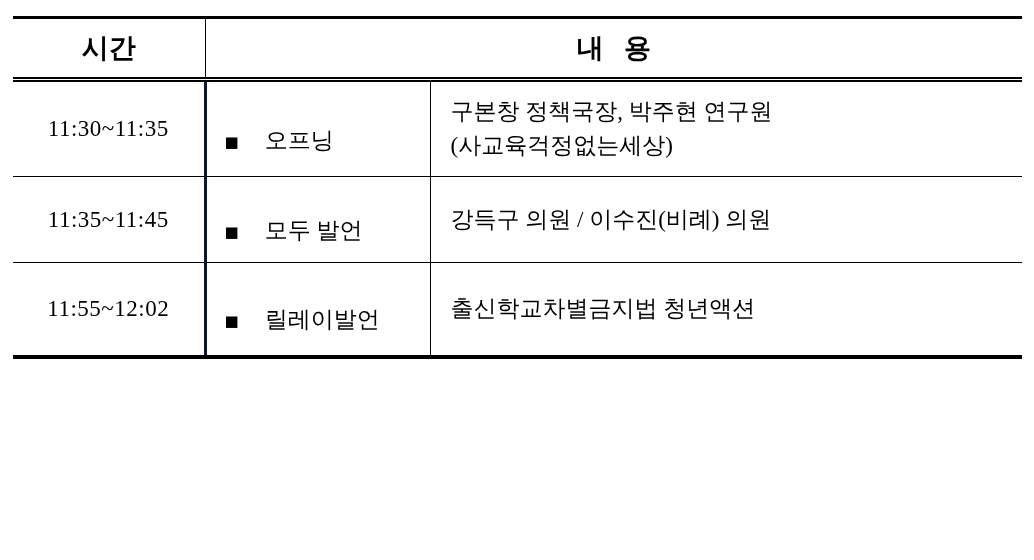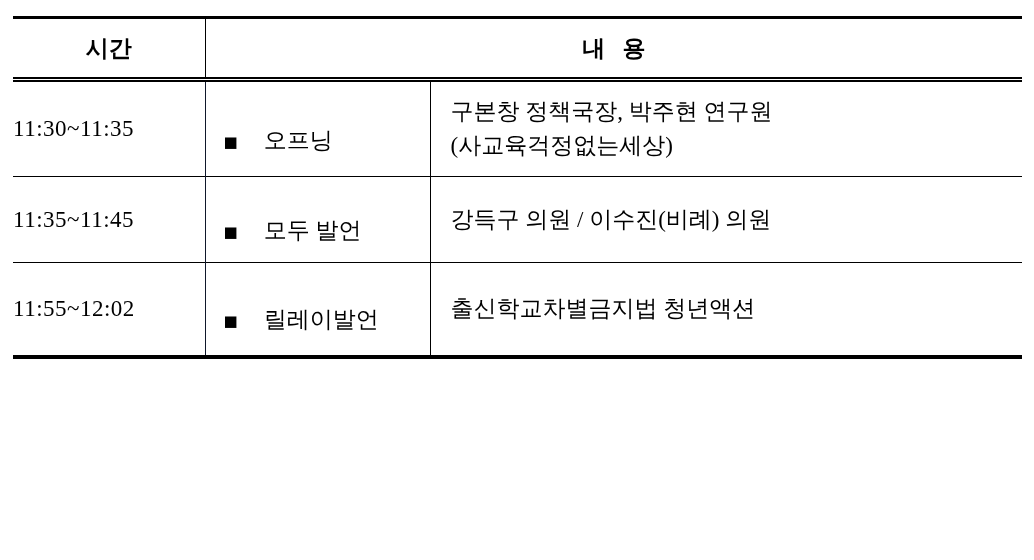--- a/index.html
+++ b/index.html
@@ -26,21 +26,21 @@
     border-top: 3px solid #000000;
     border-bottom: 4px solid #000000;
   }
   col.c1 { width: 192px; }
   col.c2 { width: 225px; }
   col.c3 { width: 592px; }
 
   thead th {
     height: 58px;
     border-bottom: 5px double #000000;
-    font-size: 23px;
+    font-size: 27px;
     font-weight: bold;
     text-align: center;
     vertical-align: middle;
     white-space: pre;
     padding: 0;
   }
   thead th.h-time {
     border-right: 1px solid #000000;
   }
 
@@ -51,22 +51,22 @@
   }
   tbody tr + tr td { border-top: 1px solid #000000; }
 
   tbody tr:nth-child(1) { height: 97px; }
   tbody tr:nth-child(2) { height: 86px; }
   tbody tr:nth-child(3) { height: 94px; }
   tbody tr:nth-child(4) { height: 84px; }
   tbody tr:nth-child(5) { height: 92px; }
 
   td.time {
-    text-align: left;
-    border-right: 1px solid #0f172a;
+    text-align: center;
+    border-right: 3px solid #0f172a;
     letter-spacing: 0.5px;
   }
   td.item {
     border-right: 1px solid #000000;
     padding-left: 18px;
     padding-right: 6px;
   }
   .item-wrap {
     display: flex;
     align-items: baseline;

